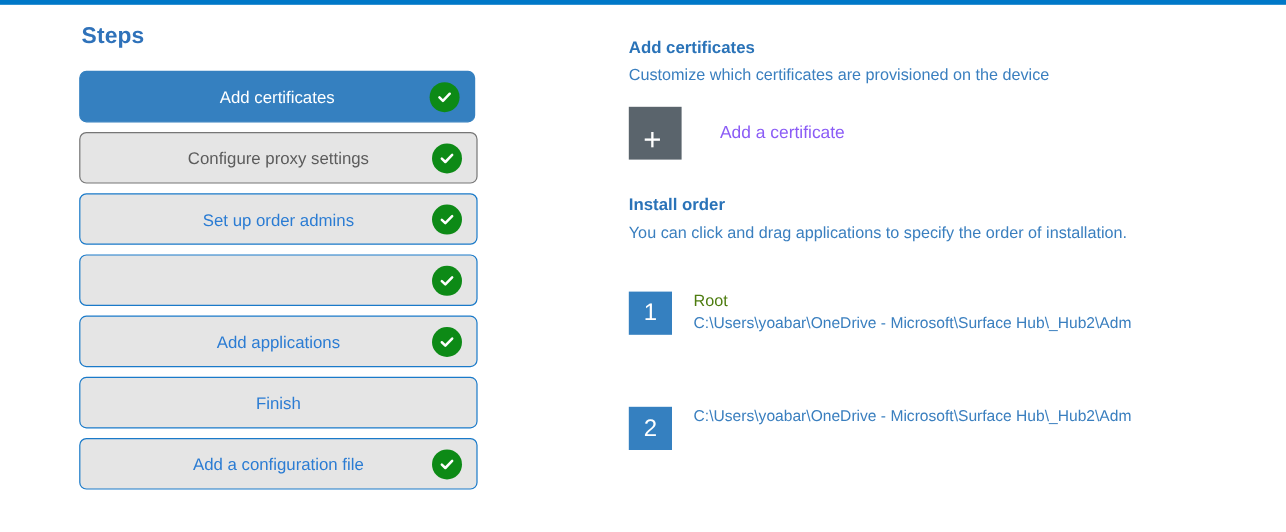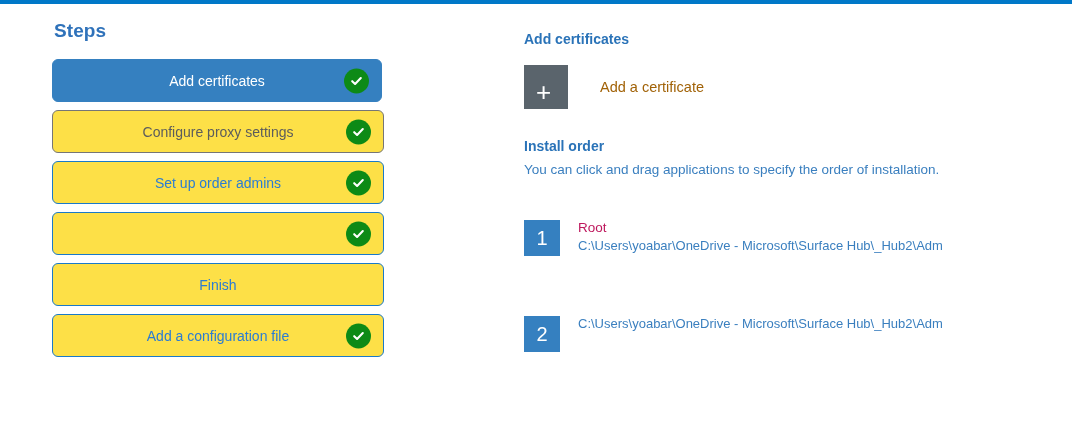--- a/index.html
+++ b/index.html
@@ -23,21 +23,21 @@
     position: absolute;
     top: 0; left: 0;
     width: 1072px;
     height: 4px;
     background: #0078c8;
   }
 
   
   .steps-panel {
     position: absolute;
-    left: 52px;
+    left: 66px;
     top: 20px;
     width: 332px;
   }
   .steps-heading {
     font-size: 19px;
     font-weight: bold;
     color: #2f72ba;
     margin: 0 0 17px 2px;
     letter-spacing: .1px;
   }
@@ -46,21 +46,21 @@
     flex-direction: column;
     gap: 8px;
   }
   .step-btn {
     position: relative;
     height: 43px;
     border-radius: 6px;
     display: flex;
     align-items: center;
     justify-content: center;
-    background: #fde047;
+    background: #e5e5e5;
     border: 1px solid #1a7ac9;
     cursor: pointer;
     user-select: none;
   }
   .step-btn .step-label {
     font-size: 14px;
     color: #2b7cd3;
     text-align: center;
     line-height: 1;
   }
@@ -137,21 +137,21 @@
     bottom: 4px;
     color: #ffffff;
     font-size: 26px;
     font-weight: 300;
     line-height: 1;
     font-family: "Liberation Sans", sans-serif;
   }
   .add-cert-label {
     margin-left: 32px;
     font-size: 14.5px;
-    color: #a16207;
+    color: #8b5cf6;
     cursor: pointer;
   }
 
   
   .install-block { margin-top: 28px; }
 
   .order-list { margin-top: 40px; }
   .order-item {
     display: flex;
     align-items: flex-start;
@@ -170,21 +170,21 @@
     line-height: 1;
     flex: 0 0 auto;
     margin-top: 1px;
   }
   .order-text {
     margin-left: 18px;
     line-height: 1.32;
   }
   .order-name {
     font-size: 13.5px;
-    color: #be185d;
+    color: #4d7c0f;
   }
   .order-path {
     font-size: 13px;
     color: #3a7fbf;
     white-space: nowrap;
   }
 </style>
 </head>
 <body>
 
@@ -218,37 +218,46 @@
         </span>
       </div>
       <div class="step-btn">
         <span class="step-check">
           <svg width="15" height="15" viewBox="0 0 15 15" aria-hidden="true">
             <path d="M3.2 7.7 L6.1 10.5 L11.8 4.6" fill="none" stroke="#ffffff" stroke-width="2.1" stroke-linecap="round" stroke-linejoin="round"></path>
           </svg>
         </span>
       </div>
       <div class="step-btn">
+        <span class="step-label">Add applications</span>
+        <span class="step-check">
+          <svg width="15" height="15" viewBox="0 0 15 15" aria-hidden="true">
+            <path d="M3.2 7.7 L6.1 10.5 L11.8 4.6" fill="none" stroke="#ffffff" stroke-width="2.1" stroke-linecap="round" stroke-linejoin="round"></path>
+          </svg>
+        </span>
+      </div>
+      <div class="step-btn">
         <span class="step-label">Finish</span>
       </div>
       <div class="step-btn">
         <span class="step-label">Add a configuration file</span>
         <span class="step-check">
           <svg width="15" height="15" viewBox="0 0 15 15" aria-hidden="true">
             <path d="M3.2 7.7 L6.1 10.5 L11.8 4.6" fill="none" stroke="#ffffff" stroke-width="2.1" stroke-linecap="round" stroke-linejoin="round"></path>
           </svg>
         </span>
       </div>
     </div>
 </div>
 
 <div class="detail-pane">
 
   <div>
     <h3 class="section-title">Add certificates</h3>
+    <p class="section-sub">Customize which certificates are provisioned on the device</p>
 
     <div class="add-cert-row">
       <div class="add-tile">
         <span class="plus-glyph">+</span>
       </div>
       <span class="add-cert-label">Add a certificate</span>
     </div>
   </div>
 
   <div class="install-block">

